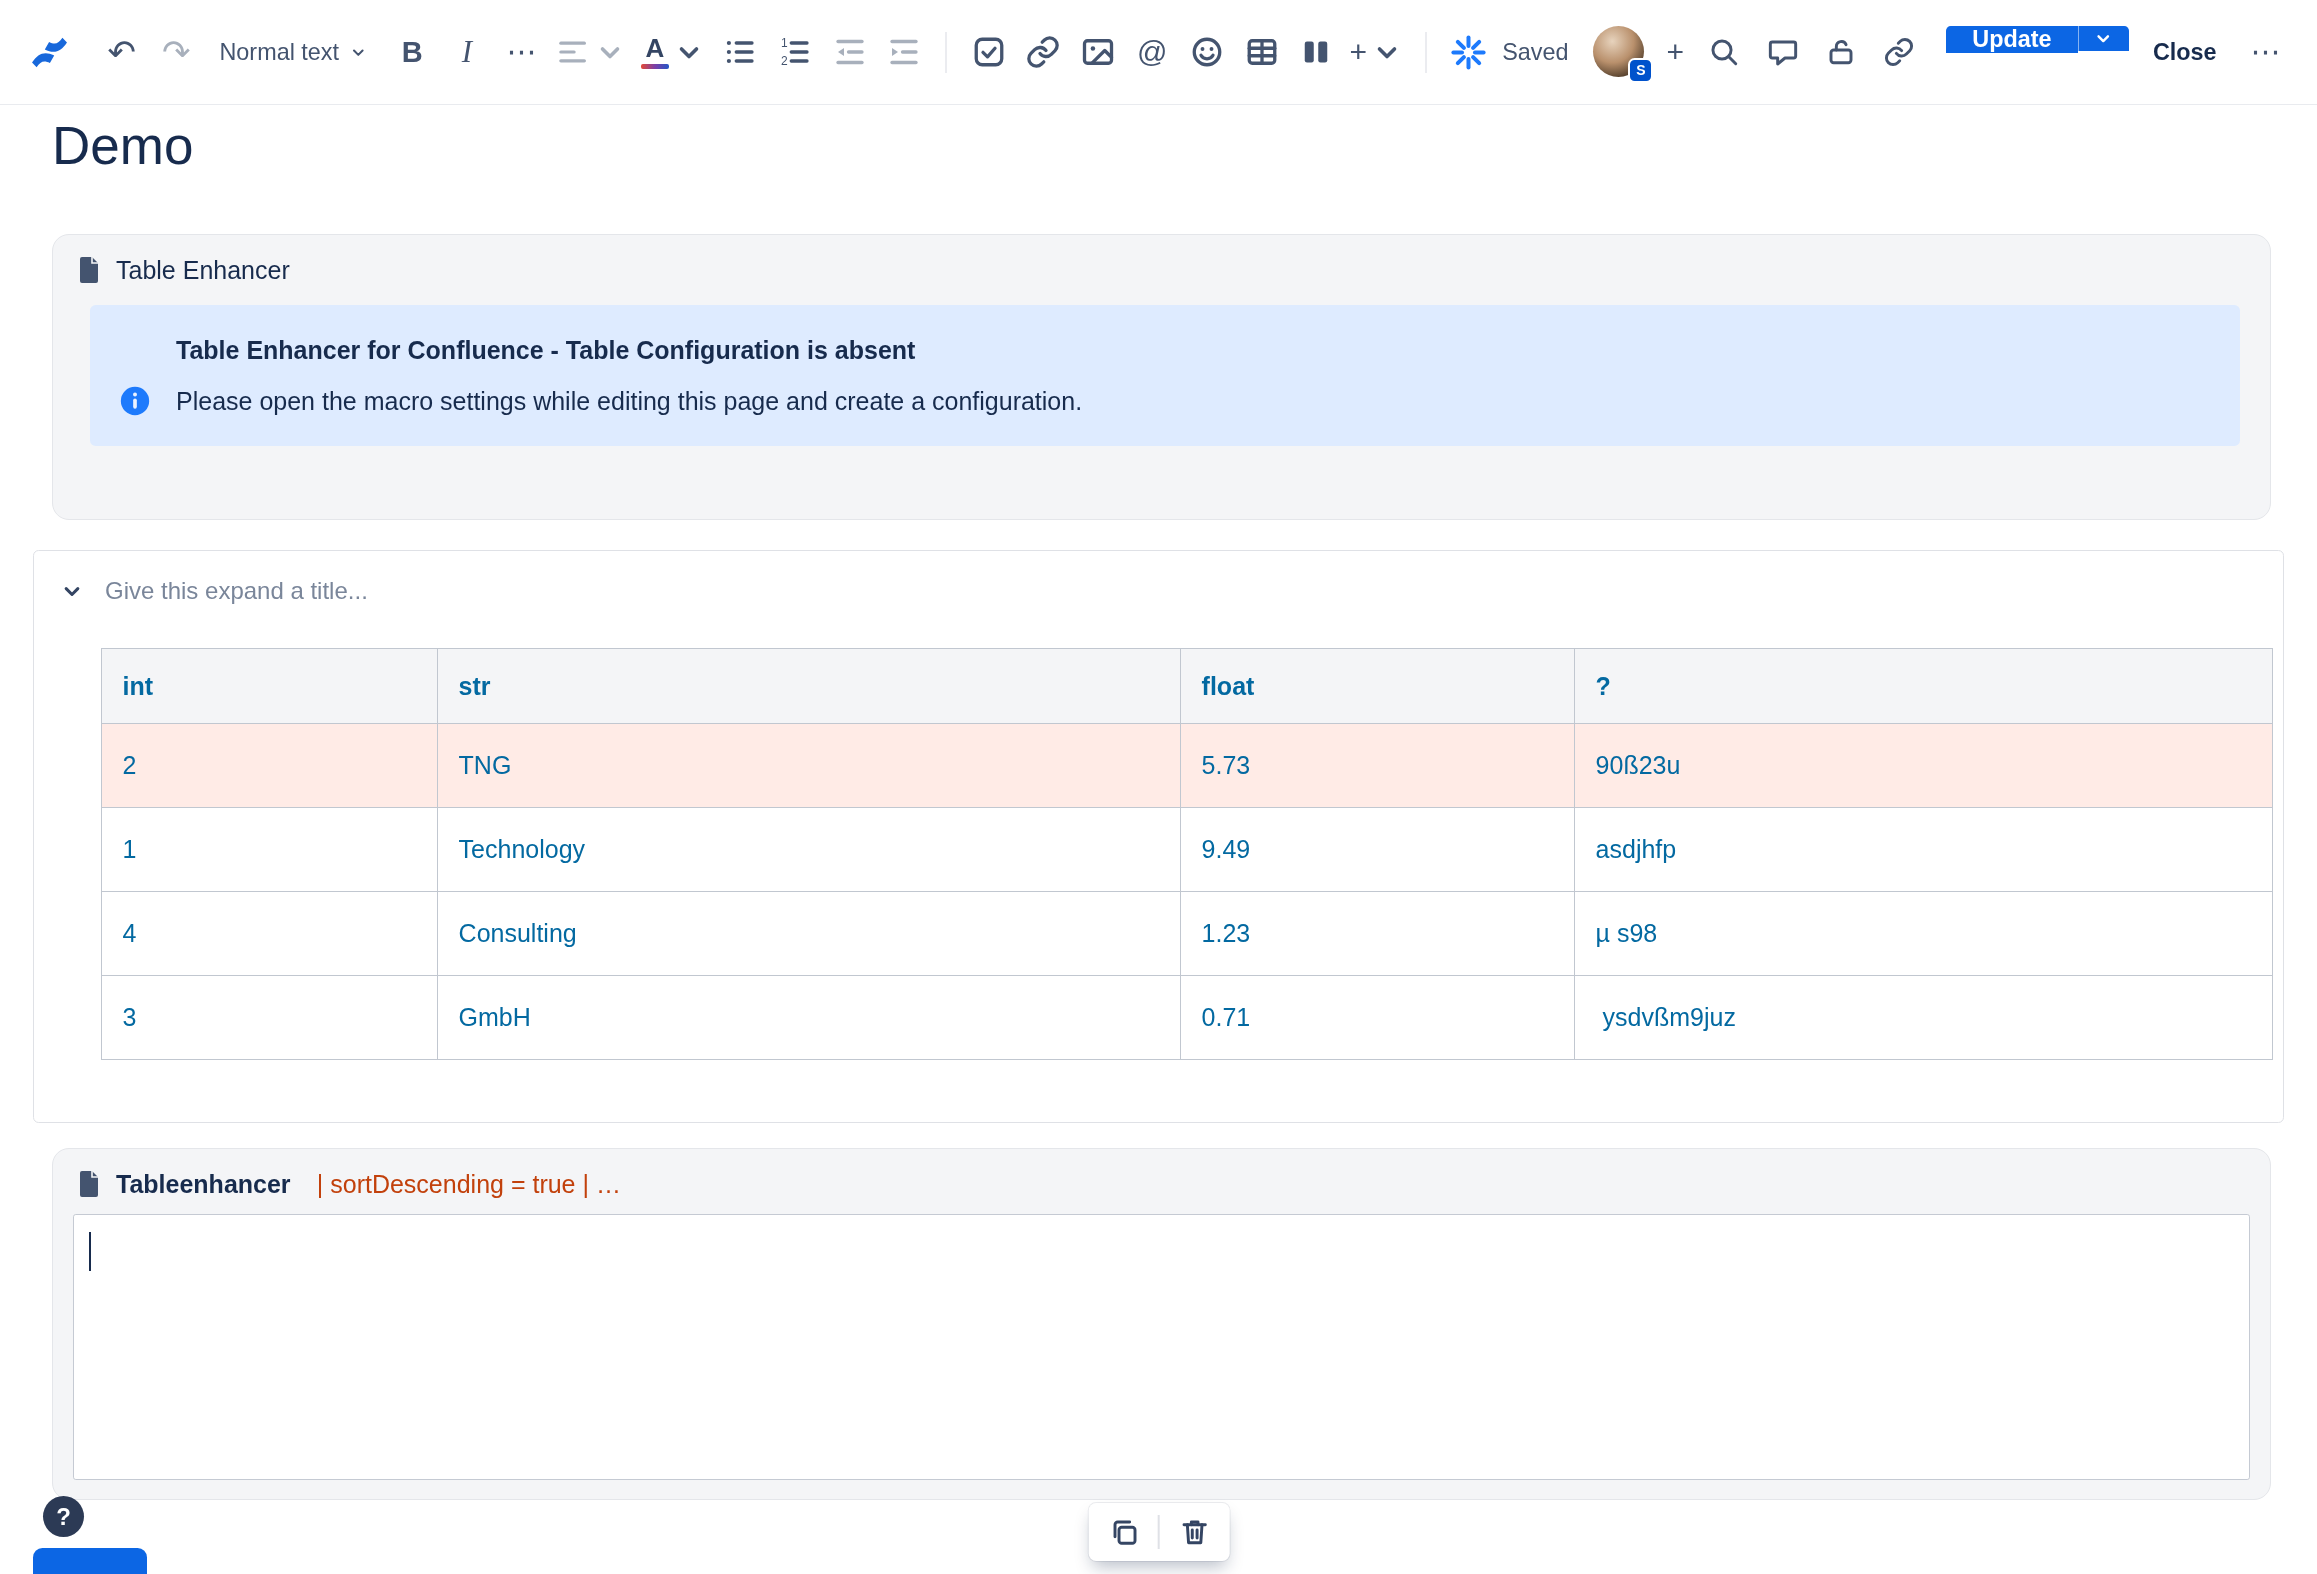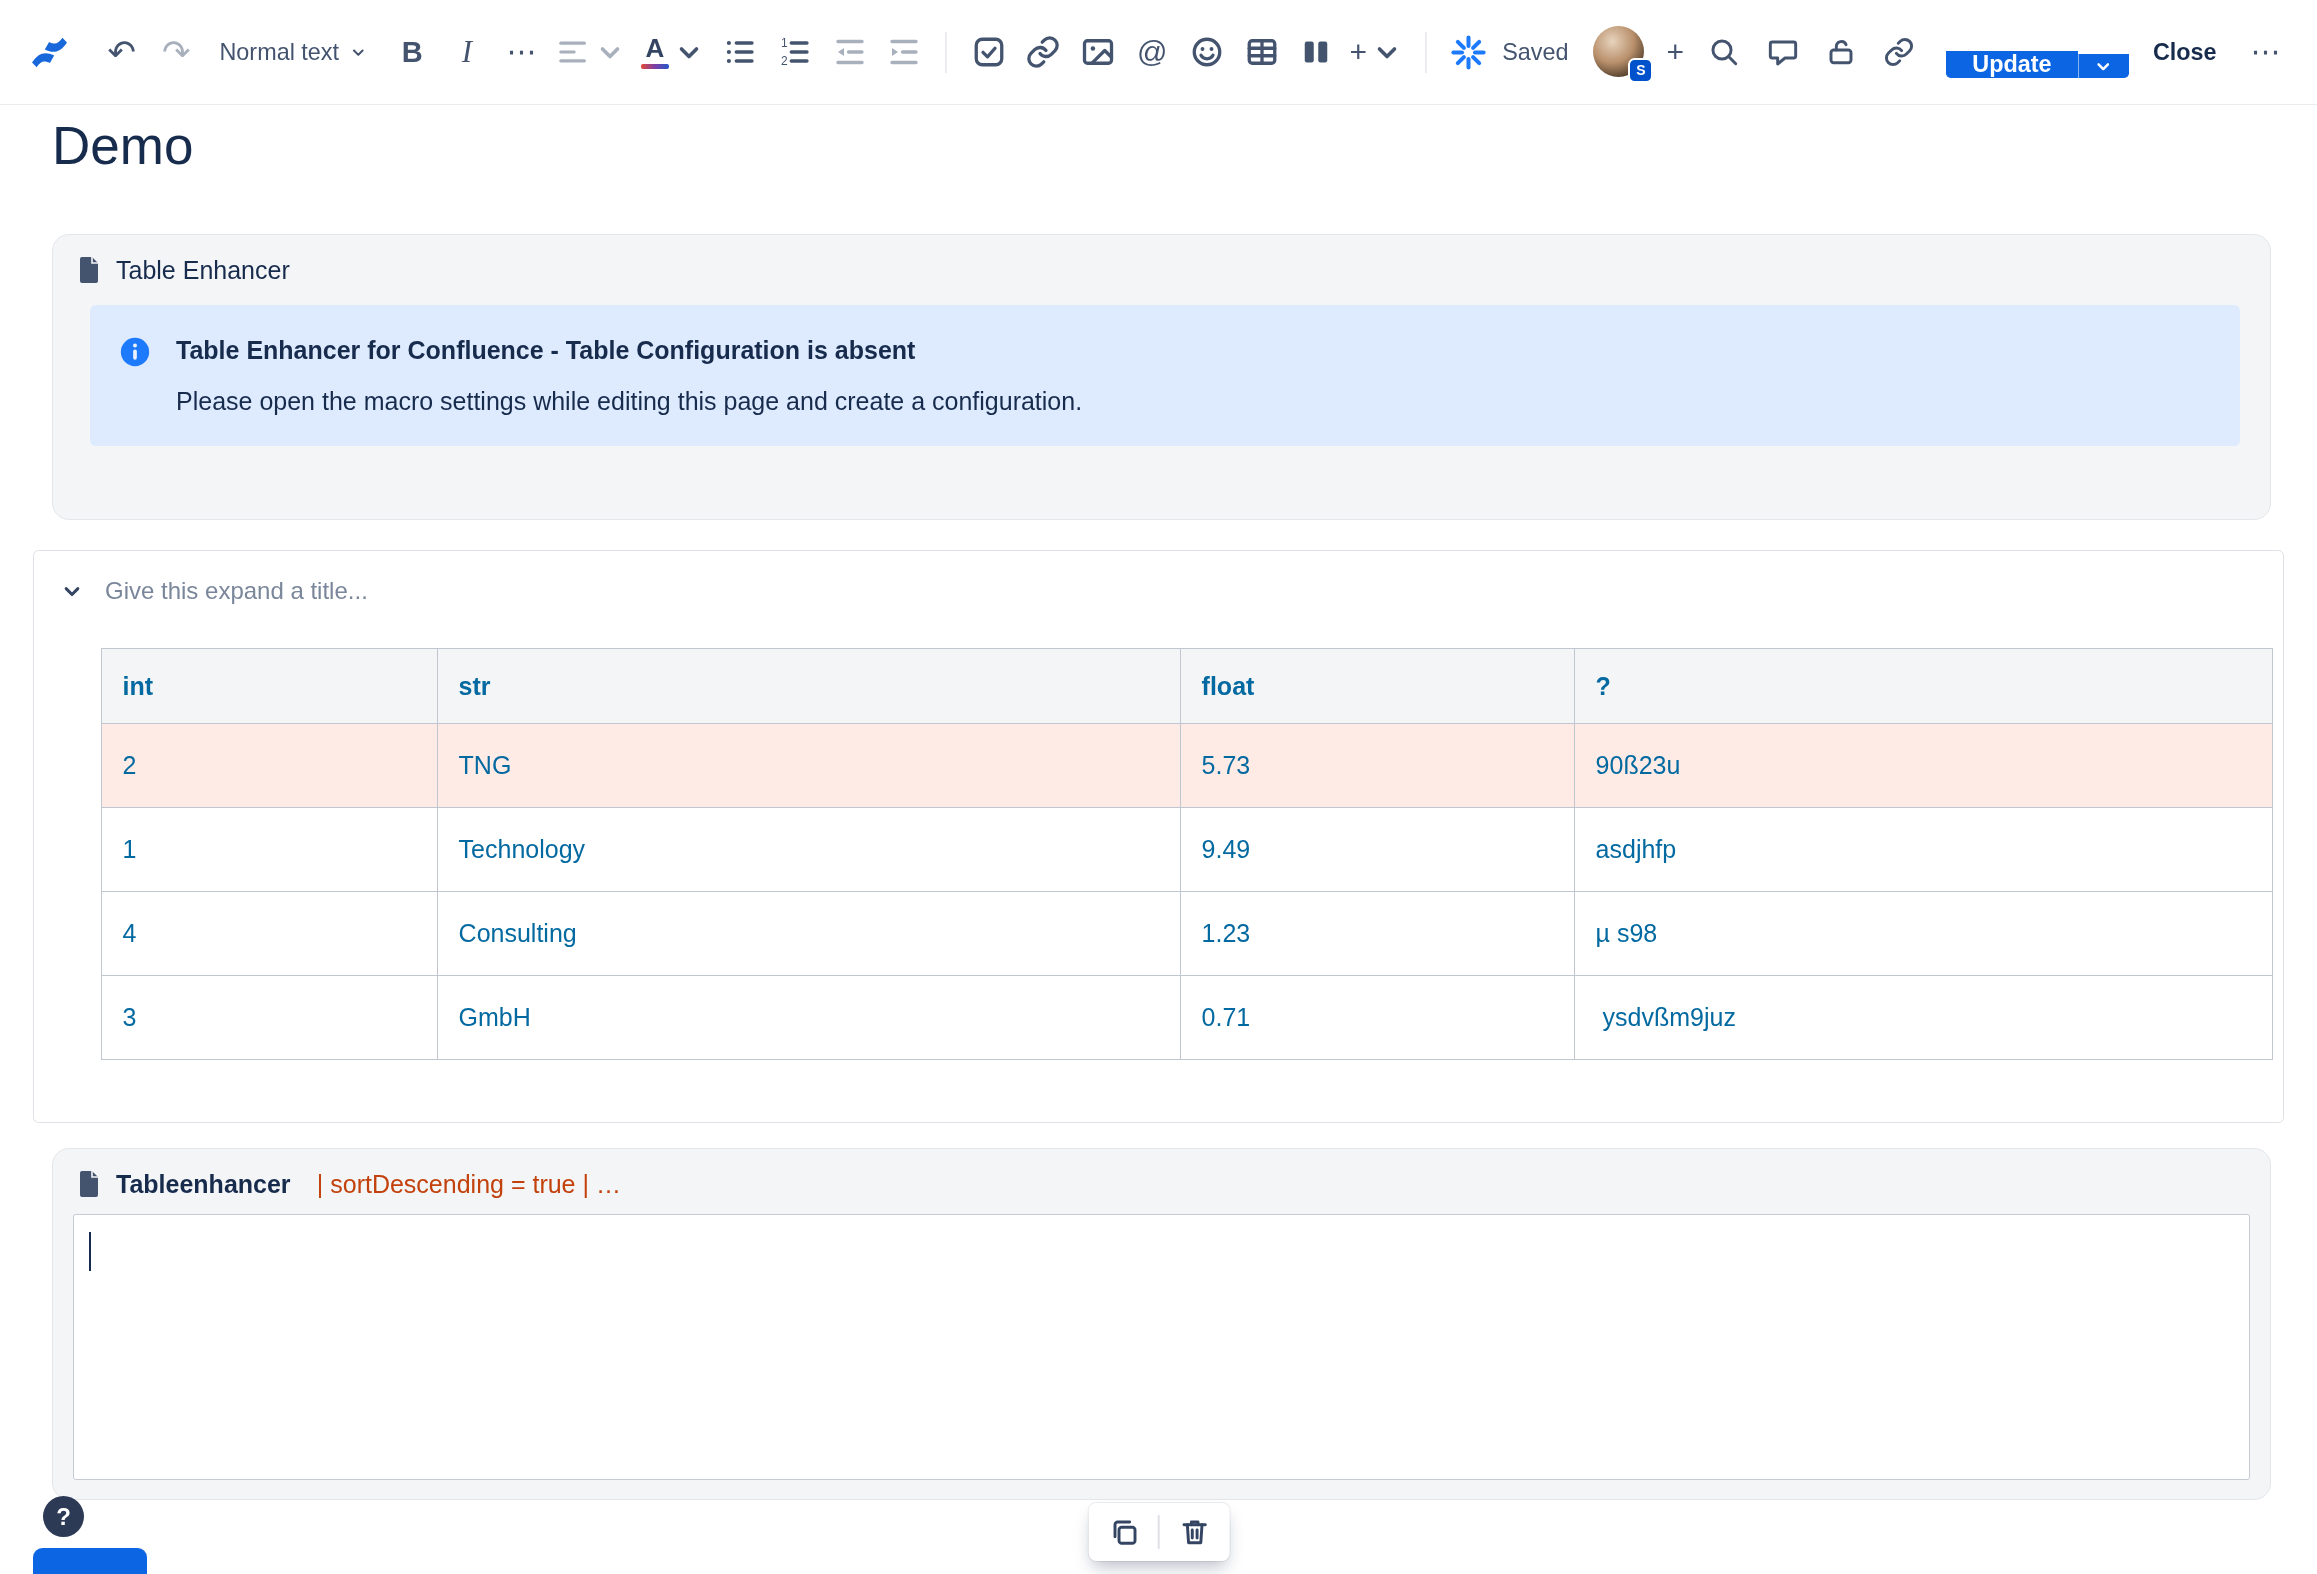--- a/index.html
+++ b/index.html
@@ -49,21 +49,21 @@
   .avatar {
     display:block; width:51px; height:51px; border-radius:50%;
     background:radial-gradient(circle at 38% 30%, #e7d3bd 0%, #b9906c 45%, #55402c 78%, #2e2218 100%);
   }
   .avatar-badge {
     position:absolute; right:-8.4px; bottom:-4.7px; width:25px; height:25px;
     background:#0052CC; color:#fff; font-size:14px; font-weight:700;
     display:flex; align-items:center; justify-content:center;
     border-radius:6.6px; border:2.8px solid #fff;
   }
-  .update-split { display:flex; align-items:flex-end; height:52px; border-radius:4.7px; overflow:hidden; margin-left:13px; }
+  .update-split { display:flex; align-items:flex-start; height:52px; border-radius:4.7px; overflow:hidden; margin-left:13px; }
   .update-main {
     border:none; background:#0C66E4; color:#fff; font-family:inherit;
     font-size:23.4px; font-weight:600; padding:0 26px; cursor:pointer;
   }
   .update-caret {
     width:51px; border:none; background:#0C66E4; border-left:1.9px solid rgba(255,255,255,.5);
     display:flex; align-items:center; justify-content:center; cursor:pointer;
   }
   .update-caret svg { width:22.5px; height:22.5px; }
   .close-btn { border:none; background:none; font-family:inherit; font-size:23.4px; font-weight:600; color:#172B4D; padding:0 15px; cursor:pointer; }
@@ -71,21 +71,21 @@
   
   h1.page-title { margin:10px 0 0 52px; font-size:53px; font-weight:500; color:#172B4D; }
 
   .macro {
     margin:58px 47px 0 52px; background:#F4F5F7;
     border:0.9px solid #E4E6EA; border-radius:17px;
   }
   .macro-header { display:flex; align-items:center; gap:15px; padding:20.6px 24px 11.2px 24px; font-size:25px; color:#172B4D; cursor:pointer; }
   .macro-header svg.doc { width:24px; height:28px; flex:0 0 auto; }
   .macro-body { padding:9.4px 30px 73px 37px; }
-  .info-panel { background:#DEEBFF; border-radius:5.6px; padding:28px 28px; display:flex; gap:24px; align-items:flex-start; }
+  .info-panel { background:#DEEBFF; border-radius:5.6px; padding:28px 28px; display:flex; gap:24px; align-items:flex-end; }
   .info-panel svg { width:34px; height:34px; flex:0 0 auto; margin-top:1.9px; }
   .info-title { margin:0; font-size:25px; font-weight:700; line-height:34px; }
   .info-text { margin:17px 0 0; font-size:25px; line-height:34px; }
 
   .expand { margin:30px 34px 0 33px; border:0.9px solid #DFE1E6; border-radius:5.6px; background:#fff; padding:26px 0 62px; }
   .expand-header { display:flex; align-items:center; gap:19px; padding-left:24px; cursor:pointer; }
   .expand-header svg { width:28px; height:28px; color:#344563; flex:0 0 auto; }
   .expand-placeholder { font-size:24px; color:#7A869A; }
 
   table.datatable { border-collapse:collapse; table-layout:fixed; width:2171px; margin:43px 0 0 67px; }

